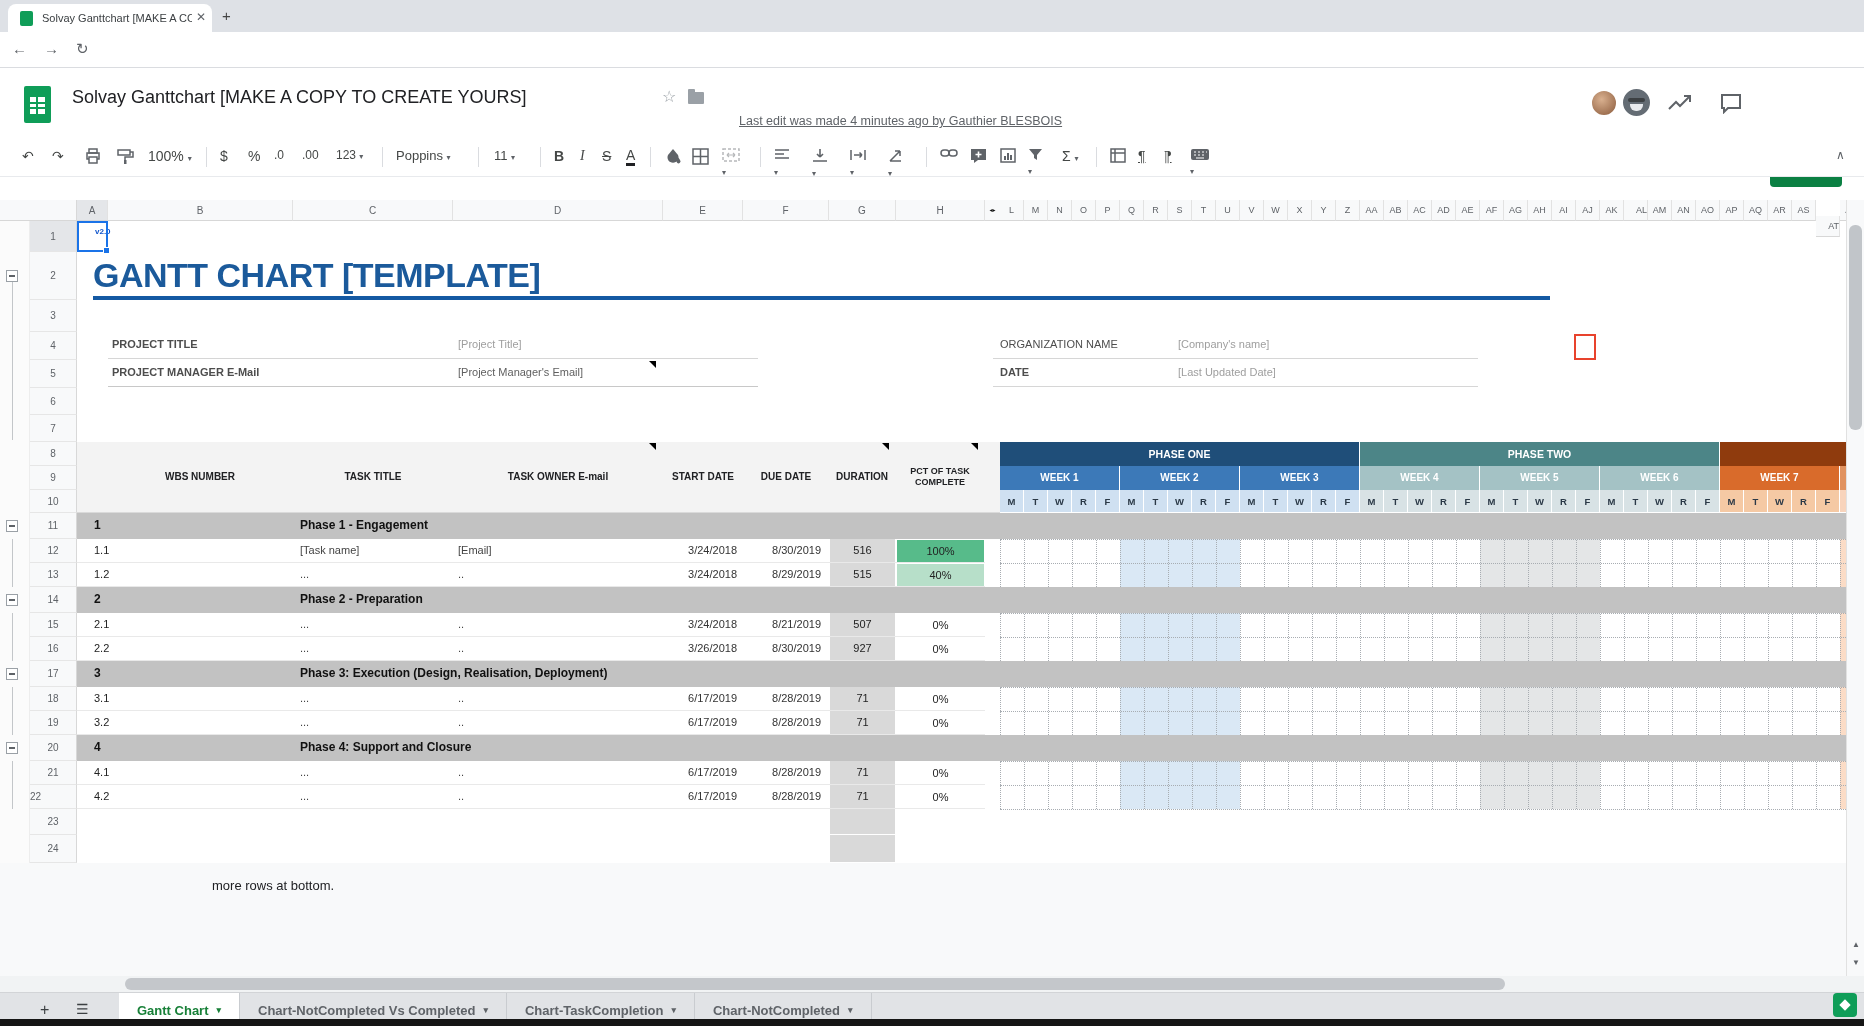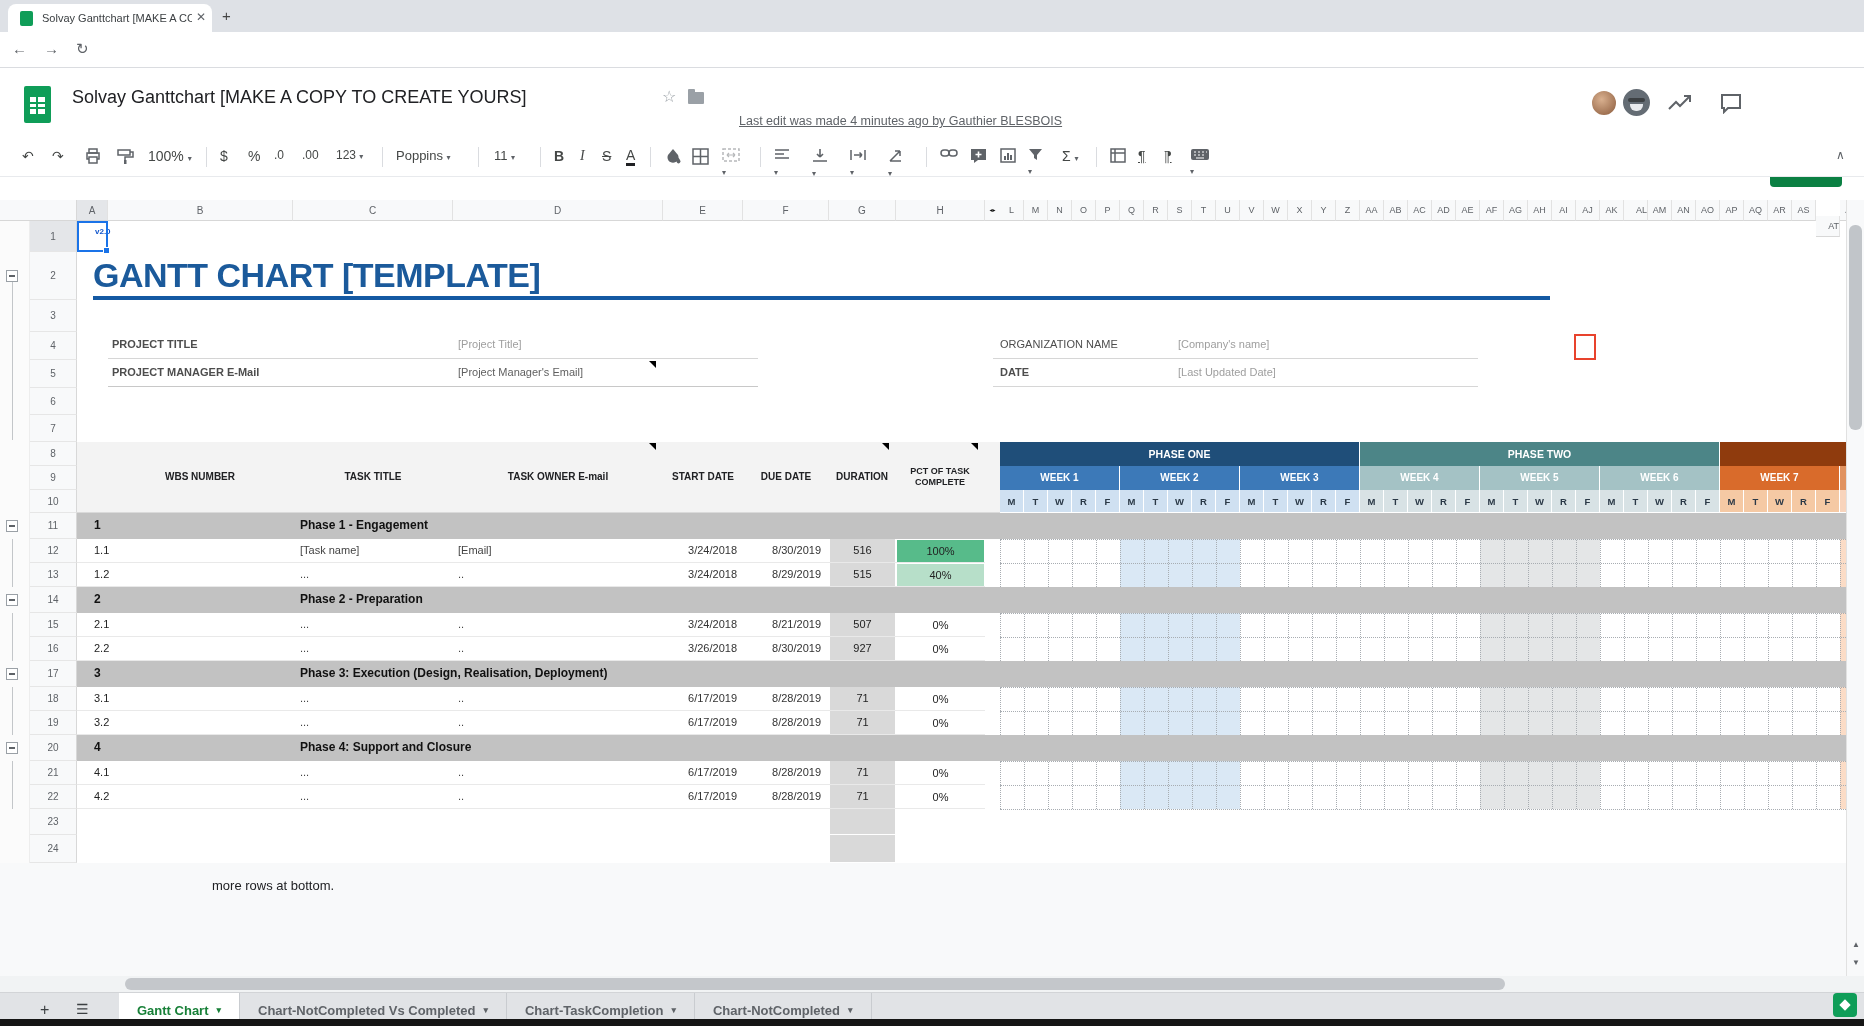--- a/index.html
+++ b/index.html
@@ -269,21 +269,21 @@
       <div style="position: absolute; left: 30px; top: 539px; width: 47px; height: 24px; background: rgb(248, 249, 250); border-right: 1px solid rgb(216, 216, 216); border-bottom: 1px solid rgb(230, 230, 230); font-size: 10px; color: rgb(95, 99, 104); text-align: center; line-height: 24px;">12</div>
       <div style="position: absolute; left: 30px; top: 563px; width: 47px; height: 24px; background: rgb(248, 249, 250); border-right: 1px solid rgb(216, 216, 216); border-bottom: 1px solid rgb(230, 230, 230); font-size: 10px; color: rgb(95, 99, 104); text-align: center; line-height: 24px;">13</div>
       <div style="position: absolute; left: 30px; top: 587px; width: 47px; height: 26px; background: rgb(248, 249, 250); border-right: 1px solid rgb(216, 216, 216); border-bottom: 1px solid rgb(230, 230, 230); font-size: 10px; color: rgb(95, 99, 104); text-align: center; line-height: 26px;">14</div>
       <div style="position: absolute; left: 30px; top: 613px; width: 47px; height: 24px; background: rgb(248, 249, 250); border-right: 1px solid rgb(216, 216, 216); border-bottom: 1px solid rgb(230, 230, 230); font-size: 10px; color: rgb(95, 99, 104); text-align: center; line-height: 24px;">15</div>
       <div style="position: absolute; left: 30px; top: 637px; width: 47px; height: 24px; background: rgb(248, 249, 250); border-right: 1px solid rgb(216, 216, 216); border-bottom: 1px solid rgb(230, 230, 230); font-size: 10px; color: rgb(95, 99, 104); text-align: center; line-height: 24px;">16</div>
       <div style="position: absolute; left: 30px; top: 661px; width: 47px; height: 26px; background: rgb(248, 249, 250); border-right: 1px solid rgb(216, 216, 216); border-bottom: 1px solid rgb(230, 230, 230); font-size: 10px; color: rgb(95, 99, 104); text-align: center; line-height: 26px;">17</div>
       <div style="position: absolute; left: 30px; top: 687px; width: 47px; height: 24px; background: rgb(248, 249, 250); border-right: 1px solid rgb(216, 216, 216); border-bottom: 1px solid rgb(230, 230, 230); font-size: 10px; color: rgb(95, 99, 104); text-align: center; line-height: 24px;">18</div>
       <div style="position: absolute; left: 30px; top: 711px; width: 47px; height: 24px; background: rgb(248, 249, 250); border-right: 1px solid rgb(216, 216, 216); border-bottom: 1px solid rgb(230, 230, 230); font-size: 10px; color: rgb(95, 99, 104); text-align: center; line-height: 24px;">19</div>
       <div style="position: absolute; left: 30px; top: 735px; width: 47px; height: 26px; background: rgb(248, 249, 250); border-right: 1px solid rgb(216, 216, 216); border-bottom: 1px solid rgb(230, 230, 230); font-size: 10px; color: rgb(95, 99, 104); text-align: center; line-height: 26px;">20</div>
       <div style="position: absolute; left: 30px; top: 761px; width: 47px; height: 24px; background: rgb(248, 249, 250); border-right: 1px solid rgb(216, 216, 216); border-bottom: 1px solid rgb(230, 230, 230); font-size: 10px; color: rgb(95, 99, 104); text-align: center; line-height: 24px;">21</div>
-      <div style="position: absolute; left: 30px; top: 785px; width: 47px; height: 24px; background: rgb(248, 249, 250); border-right: 1px solid rgb(216, 216, 216); border-bottom: 1px solid rgb(230, 230, 230); font-size: 10px; color: rgb(95, 99, 104); text-align: center; line-height: 24px;">22</div>
+      <div style="position: absolute; left: 30px; top: 785px; width: 47px; height: 24px; background: rgb(248, 249, 250); border-right: 1px solid rgb(216, 216, 216); border-bottom: 1px solid rgb(230, 230, 230); font-size: 10px; color: rgb(95, 99, 104); line-height: 24px;">22</div>
       <div style="position: absolute; left: 30px; top: 809px; width: 47px; height: 26px; background: rgb(248, 249, 250); border-right: 1px solid rgb(216, 216, 216); border-bottom: 1px solid rgb(230, 230, 230); font-size: 10px; color: rgb(95, 99, 104); text-align: center; line-height: 26px;">23</div>
       <div style="position: absolute; left: 30px; top: 835px; width: 47px; height: 28px; background: rgb(248, 249, 250); border-right: 1px solid rgb(216, 216, 216); border-bottom: 1px solid rgb(230, 230, 230); font-size: 10px; color: rgb(95, 99, 104); text-align: center; line-height: 28px;">24</div>
       <div class="ghbox" style="position: absolute; left: 6px; top: 270px; width: 12px; height: 12px; border: 1px solid rgb(154, 160, 166); background: rgb(255, 255, 255);"></div>
       <div class="ghbox" style="position: absolute; left: 6px; top: 520px; width: 12px; height: 12px; border: 1px solid rgb(154, 160, 166); background: rgb(255, 255, 255);"></div>
       <div class="ghbox" style="position: absolute; left: 6px; top: 594px; width: 12px; height: 12px; border: 1px solid rgb(154, 160, 166); background: rgb(255, 255, 255);"></div>
       <div class="ghbox" style="position: absolute; left: 6px; top: 668px; width: 12px; height: 12px; border: 1px solid rgb(154, 160, 166); background: rgb(255, 255, 255);"></div>
       <div class="ghbox" style="position: absolute; left: 6px; top: 742px; width: 12px; height: 12px; border: 1px solid rgb(154, 160, 166); background: rgb(255, 255, 255);"></div>
       <div style="position: absolute; left: 12px; top: 282px; width: 1px; height: 158px; background: rgb(195, 198, 201);"></div>
       <div style="position: absolute; left: 12px; top: 539px; width: 1px; height: 48px; background: rgb(195, 198, 201);"></div>
       <div style="position: absolute; left: 12px; top: 613px; width: 1px; height: 48px; background: rgb(195, 198, 201);"></div>

